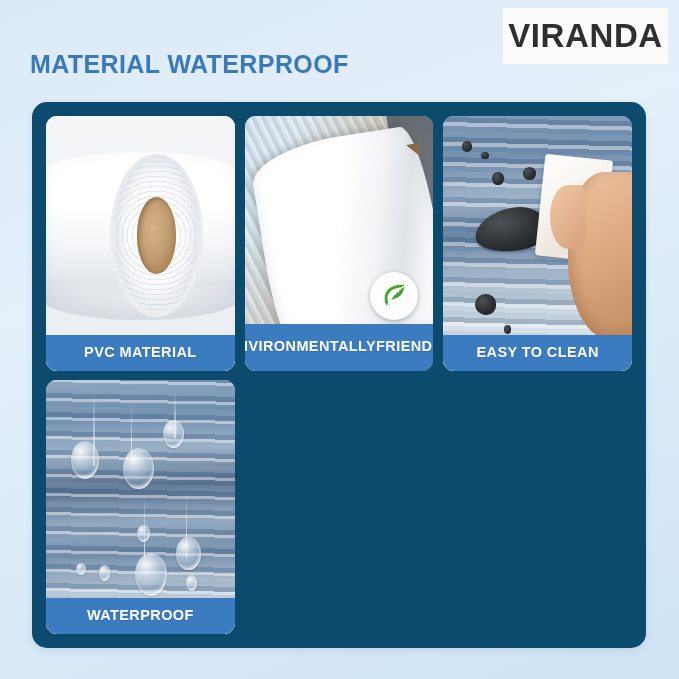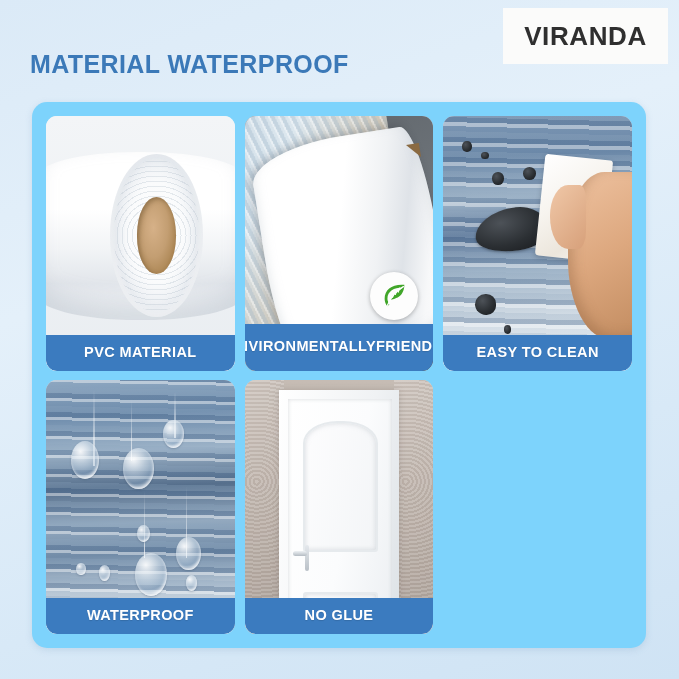--- a/index.html
+++ b/index.html
@@ -27,30 +27,30 @@
     font-family:"Liberation Sans", sans-serif;
     white-space:nowrap;
   }
   #brand-logo {
     position:absolute; right:11px; top:8px;
     width:165px; height:56px;
     background:#fbfbfa;
     display:flex; align-items:center; justify-content:center;
   }
   #brand-logo .brand-text {
-    font-size:26px; font-weight:bold; color:#2f2f2f;
+    font-size:33px; font-weight:bold; color:#2f2f2f;
     letter-spacing:0.6px;
     font-family:"Liberation Sans", sans-serif;
   }
 
   
   #panel {
     position:absolute; left:32px; top:102px;
     width:614px; height:546px;
-    background:#7dd3fc; border-radius:15px;
+    background:#0c4a6e; border-radius:15px;
     box-shadow:0 2px 7px rgba(110,150,185,0.22);
   }
 
   #card-grid {
     position:absolute; left:14px; top:14px;
     width:586px; height:518px;
     display:grid;
     grid-template-columns:repeat(3,1fr);
     grid-template-rows:repeat(2,1fr);
     gap:9px 10px;
@@ -418,33 +418,15 @@
         <div class="drop" style="left:47%; top:68%; width:17%; height:17%;"></div>
         <div class="drop" style="left:69%; top:62%; width:13%; height:13%;"></div>
         <div class="drop" style="left:48%; top:57%; width:7%;  height:7%;"></div>
         <div class="drop" style="left:16%; top:72%; width:5%;  height:5%;"></div>
         <div class="drop" style="left:28%; top:73%; width:6%;  height:6%;"></div>
         <div class="drop" style="left:74%; top:77%; width:6%;  height:6%;"></div>
       </div>
       <div class="card-label">WATERPROOF</div>
     </div>
 
-    <div class="card">
-      <div class="card-photo ph-door">
-        <div class="wall-l"></div>
-        <div class="wall-r"></div>
-        <div class="door-frame">
-          <div class="door-slab">
-            <div class="door-panel-top"></div>
-            <div class="door-panel-bot"></div>
-            <div class="door-handle">
-              <div class="plate"></div>
-              <div class="lever"></div>
-            </div>
-          </div>
-        </div>
-        <div class="baseboard"></div>
-      </div>
-      <div class="card-label">NO GLUE</div>
-    </div>
 
   </div>
 </div>
 
 </body></html>

